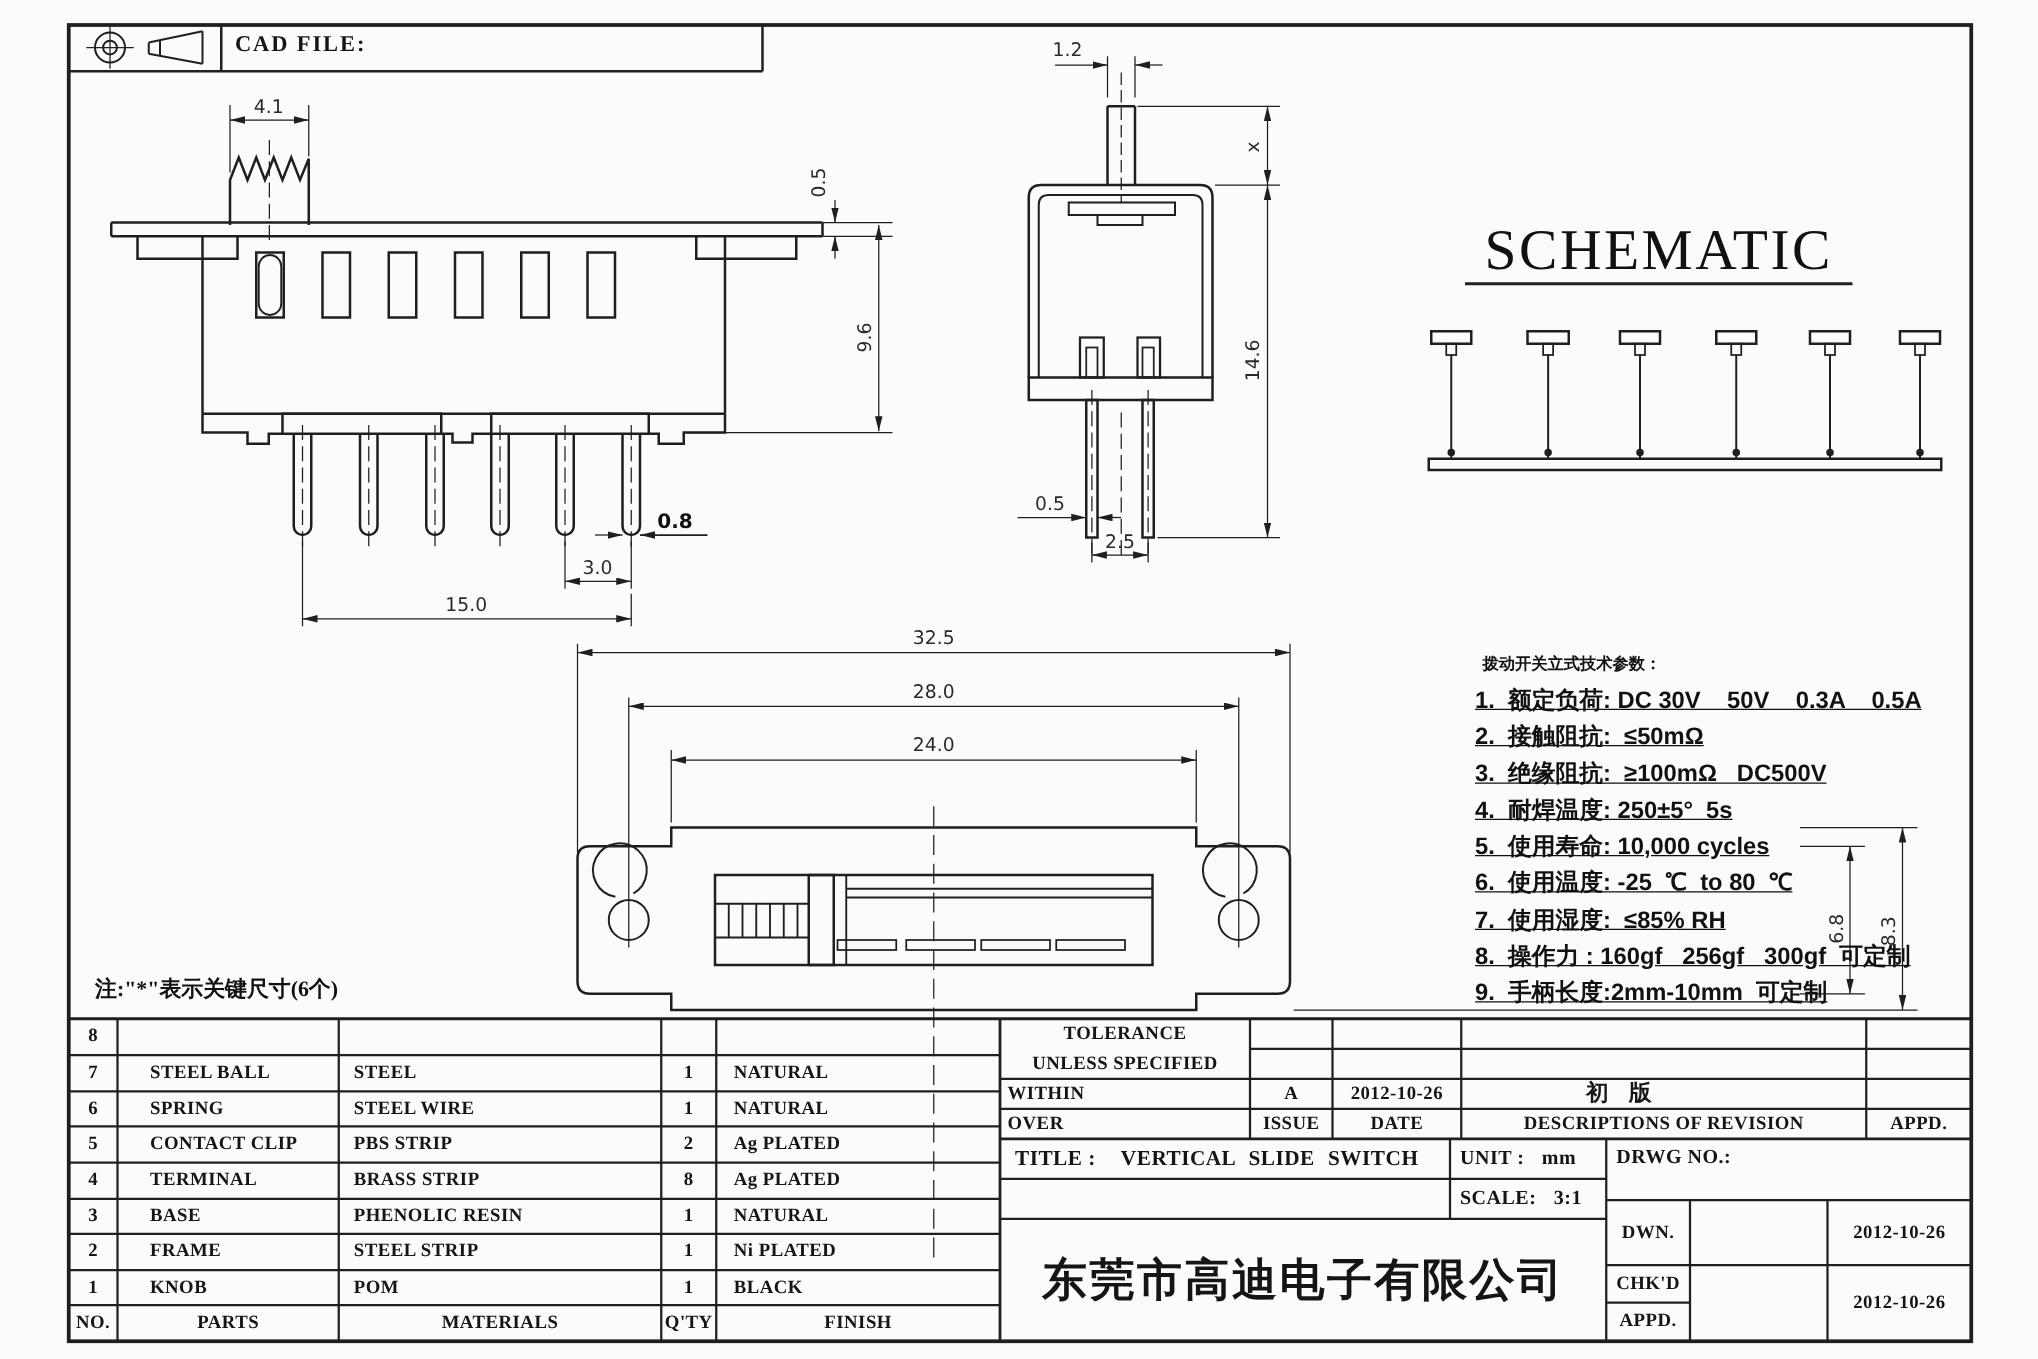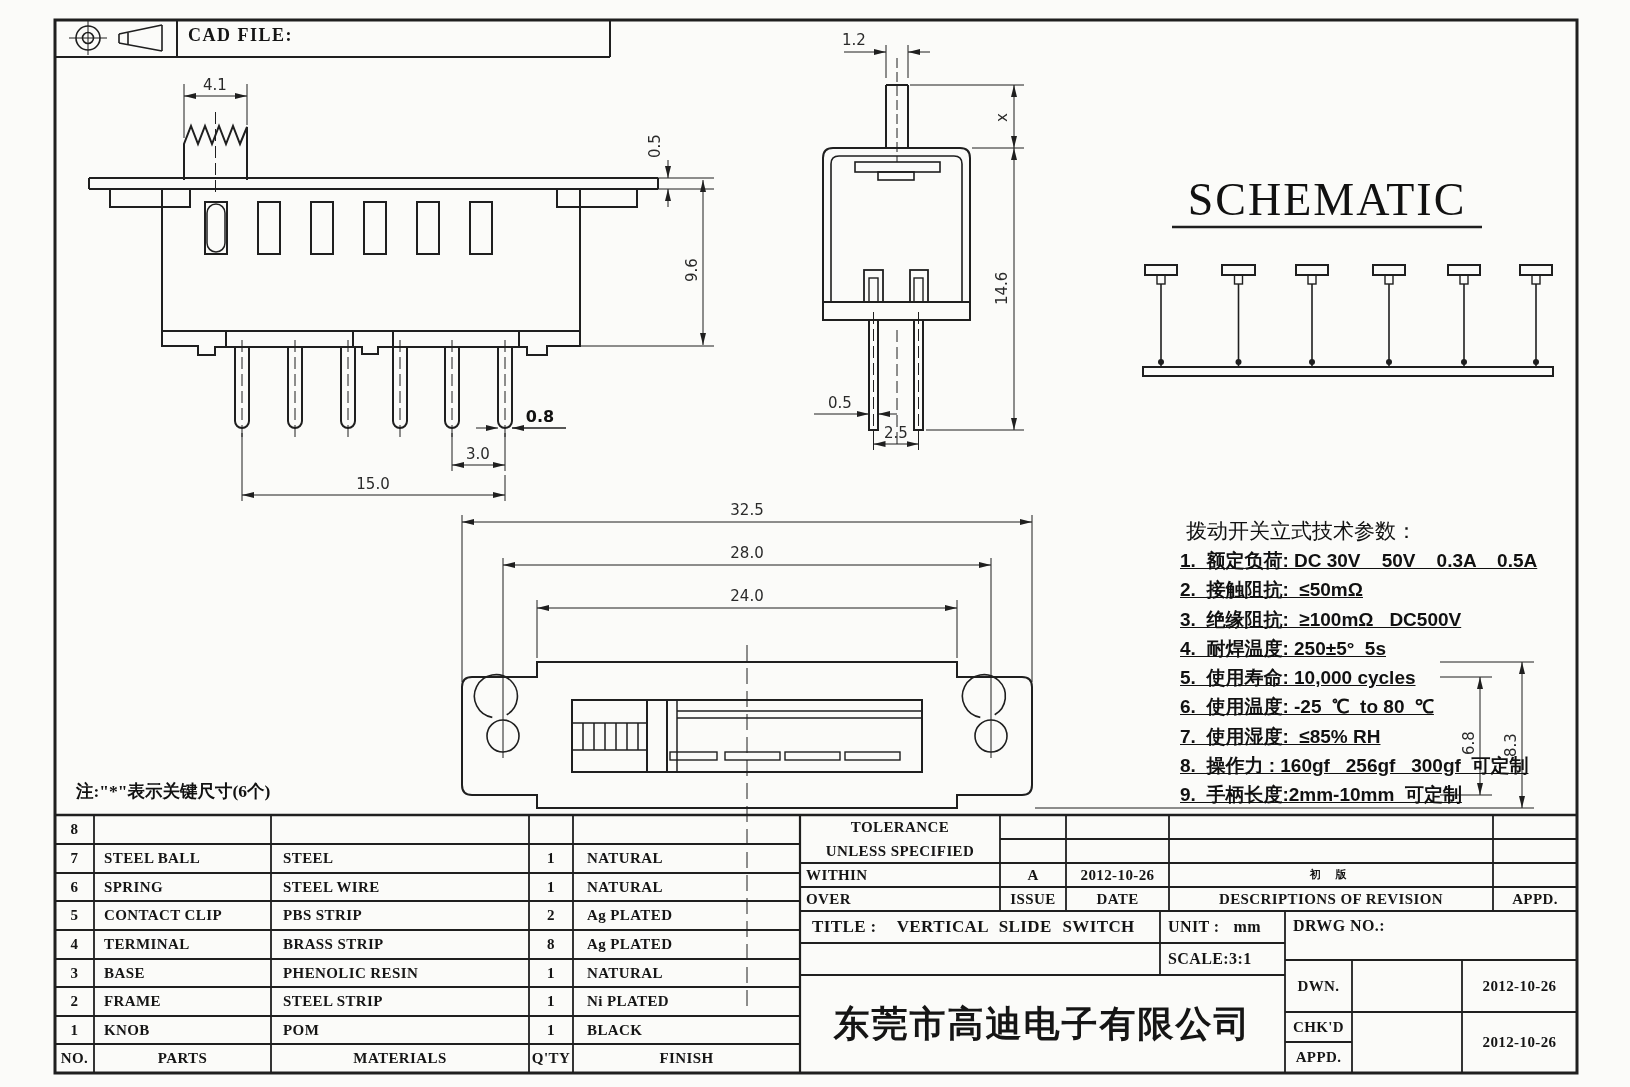--- a/index.html
+++ b/index.html
@@ -8,29 +8,29 @@
   svg{position:absolute;left:0;top:0;}
   .ln{stroke:#1f1f1f;fill:none;}
   .dim{font:15px "DejaVu Sans",sans-serif;fill:#2a2a2a;}
   .dimb{font:bold 16px "DejaVu Sans",sans-serif;fill:#111;}
   .schem-title{font:46px "Liberation Serif",serif;fill:#111;letter-spacing:2px;}
   .ov{position:absolute;}
   .tb{font:bold 15px "Liberation Serif",serif;letter-spacing:.4px;white-space:nowrap;}
   .pt-row{position:absolute;left:55px;width:745px;display:flex;align-items:center;}
   .pt-row span{display:block;font:bold 15px "Liberation Serif",serif;letter-spacing:.4px;overflow:hidden;white-space:nowrap;}
   .c0{width:39px;text-align:center;}
-  .c1{width:177px;padding-left:10px;box-sizing:border-box;}
+  .c1{width:177px;padding-left:26px;box-sizing:border-box;}
   .c2{width:258px;padding-left:12px;box-sizing:border-box;}
   .c3{width:44px;text-align:center;}
   .c4{width:227px;padding-left:14px;box-sizing:border-box;}
   .pt-head .c1,.pt-head .c2,.pt-head .c4{padding-left:0;text-align:center;}
   .cell{position:absolute;display:flex;align-items:center;white-space:nowrap;text-align:center;}
   .cc{justify-content:center;text-align:center;}
   .specs{left:1180px;top:516px;width:405px;font-family:"Liberation Sans",sans-serif;color:#111;}
-  .specs .sp-title{font-weight:normal;font-size:21px;line-height:30px;padding-left:6px;}
+  .specs .sp-title{font-weight:bold;font-size:13px;line-height:30px;padding-left:6px;}
   .spec-item{font-weight:bold;font-size:19px;line-height:29.3px;white-space:pre;text-decoration:underline;}
   .note{left:76px;top:779px;font:bold 17.5px "Liberation Serif",serif;color:#111;}
   .cadfile{left:188px;top:25px;font:bold 18px "Liberation Serif",serif;letter-spacing:1.5px;}
   .company{font:bold 36px "Liberation Sans",sans-serif;letter-spacing:2px;}
 </style>
 </head>
 <body>
 
 <div class="page">
 
@@ -393,38 +393,38 @@
       <span class="c3">Q'TY</span>
       <span class="c4">FINISH</span>
 </div>
 
 <div class="ov cell cc tb" style="left:800px;top:815px;width:200px;height:24px">TOLERANCE</div>
 <div class="ov cell cc tb" style="left:800px;top:839px;width:200px;height:24px">UNLESS   SPECIFIED</div>
 <div class="ov cell tb" style="left:806px;top:863px;width:190px;height:24px">WITHIN</div>
 <div class="ov cell tb" style="left:806px;top:887px;width:190px;height:24px">OVER</div>
 <div class="ov cell cc tb" style="left:1000px;top:863px;width:66px;height:24px">A</div>
 <div class="ov cell cc tb" style="left:1066px;top:863px;width:103px;height:24px">2012-10-26</div>
-<div class="ov cell cc tb" style="left:1169px;top:861px;width:324px;height:26px;letter-spacing:6px;font-size:11px">初  版</div>
+<div class="ov cell cc tb" style="left:1136px;top:861px;width:324px;height:26px;letter-spacing:6px;font-size:18px">初  版</div>
 <div class="ov cell cc tb" style="left:1000px;top:887px;width:66px;height:24px">ISSUE</div>
 <div class="ov cell cc tb" style="left:1066px;top:887px;width:103px;height:24px">DATE</div>
 <div class="ov cell cc tb" style="left:1169px;top:887px;width:324px;height:24px">DESCRIPTIONS  OF  REVISION</div>
 <div class="ov cell cc tb" style="left:1493px;top:887px;width:84px;height:24px">APPD.</div>
 
 <div class="ov cell tb" style="left:812px;top:911px;width:345px;height:32px;font-size:17px">
   <span>TITLE :</span>
   <span style="margin-left:20px;word-spacing:6px">VERTICAL  SLIDE  SWITCH</span>
 </div>
 <div class="ov cell tb" style="left:1168px;top:911px;width:115px;height:32px;font-size:16px">
   <span>UNIT :</span>
   <span style="margin-left:14px">mm</span>
 </div>
 <div class="ov cell tb" style="left:1293px;top:913px;width:280px;height:26px;font-size:16px">DRWG  NO.:</div>
 <div class="ov cell tb" style="left:1168px;top:943px;width:115px;height:32px;font-size:16px">
   <span>SCALE:</span>
-  <span style="margin-left:0">3:1</span>
+  <span style="margin-left:14px">3:1</span>
 </div>
 <div class="ov cell cc tb" style="left:1285px;top:960px;width:67px;height:52px">DWN.</div>
 <div class="ov cell cc tb" style="left:1462px;top:960px;width:115px;height:52px">2012-10-26</div>
 <div class="ov cell cc tb" style="left:1285px;top:1012px;width:67px;height:30px">CHK'D</div>
 <div class="ov cell cc tb" style="left:1285px;top:1042px;width:67px;height:31px">APPD.</div>
 <div class="ov cell cc tb" style="left:1462px;top:1012px;width:115px;height:61px">2012-10-26</div>
 <div class="ov cell cc company" style="left:800px;top:975px;width:485px;height:98px">东莞市高迪电子有限公司</div>
 
 </div>
 

